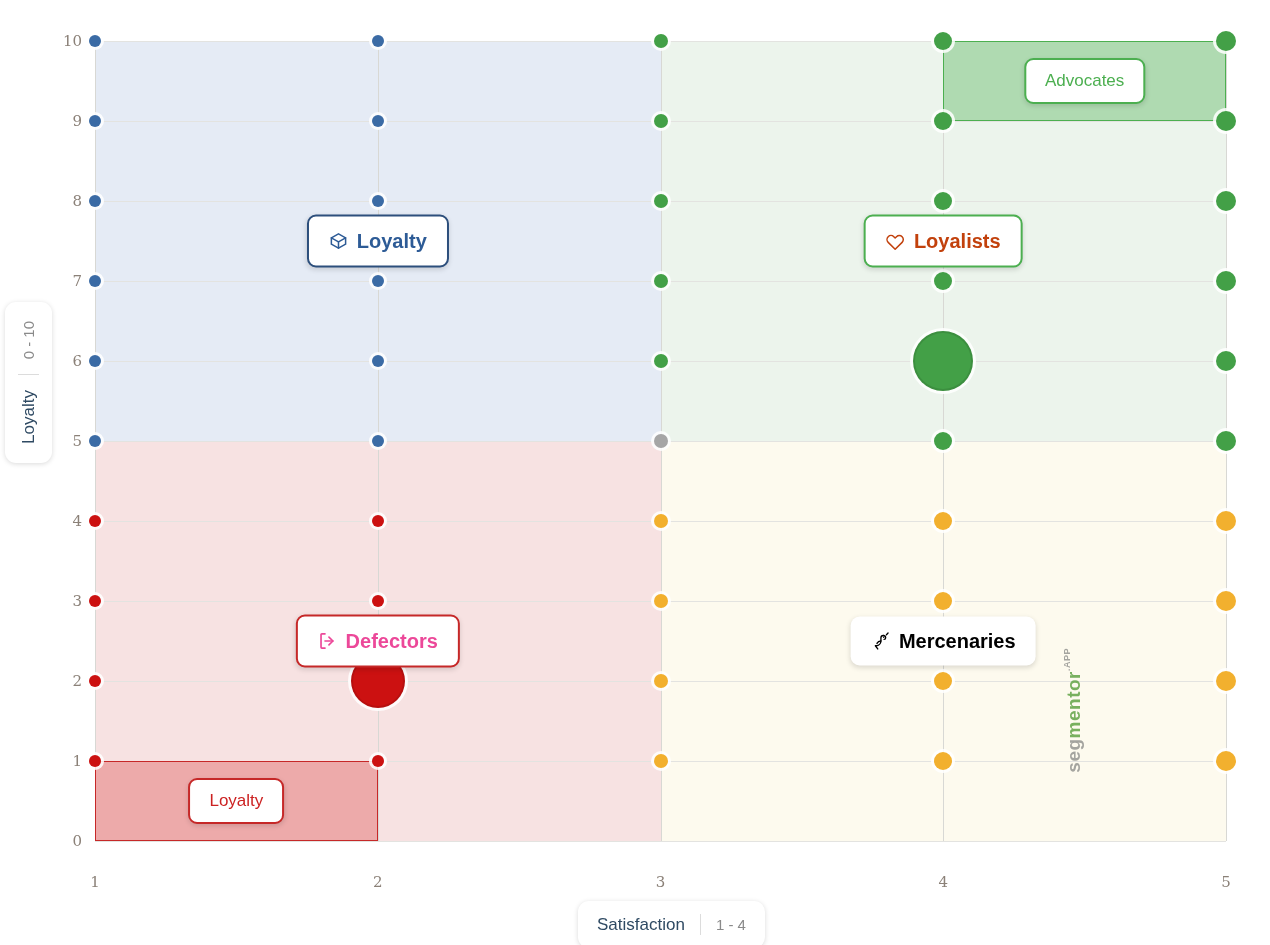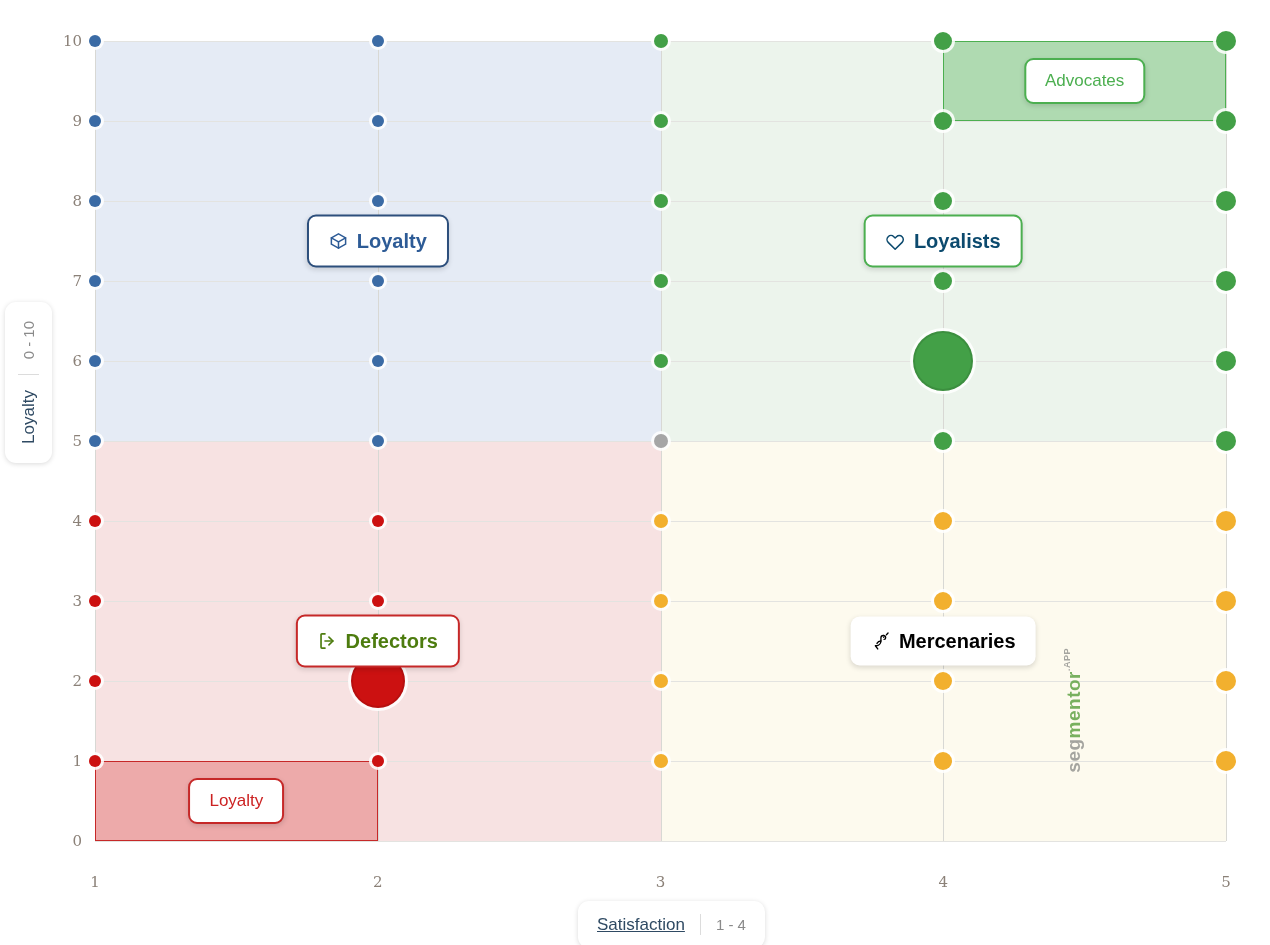--- a/index.html
+++ b/index.html
@@ -76,22 +76,22 @@
     border-radius: 9px;
     padding: 13px 20px;
     box-sizing: border-box;
     box-shadow: 0 2px 5px rgba(0,0,0,0.13);
     font-size: 20px;
     font-weight: bold;
     white-space: nowrap;
   }
   .pill svg { display: block; }
   .pill-hostages  { border: 2.5px solid #2d4f7c; color: #2d5b96; }
-  .pill-loyalists { border: 2.5px solid #4caf50; color: #0c4a6e; }
-  .pill-defectors { border: 2.5px solid #c62828; color: #4d7c0f; }
+  .pill-loyalists { border: 2.5px solid #4caf50; color: #c2410c; }
+  .pill-defectors { border: 2.5px solid #c62828; color: #ec4899; }
 
   .pill-small {
     position: absolute;
     transform: translate(-50%, -50%);
     background: #ffffff;
     border-radius: 9px;
     padding: 11px 19px;
     box-sizing: border-box;
     box-shadow: 0 2px 5px rgba(0,0,0,0.13);
     font-size: 17px;
@@ -119,21 +119,21 @@
     display: flex;
     align-items: center;
     box-sizing: border-box;
   }
   #x-axis-pill {
     left: 578px;
     top: 901px;
     padding: 13px 19px;
     gap: 15px;
   }
-  #x-axis-pill .a-title { font-size: 17px; color: #2f4a63; text-decoration: underline; }
+  #x-axis-pill .a-title { font-size: 17px; color: #2f4a63; }
   #x-axis-pill .a-sep { width: 1px; height: 21px; background: #dcdcdc; }
   #x-axis-pill .a-range { font-size: 15px; color: #8a8a8a; }
 
   #y-axis-pill {
     left: 5px;
     top: 302px;
     padding: 19px 13px;
     flex-direction: column-reverse;
     gap: 15px;
   }

